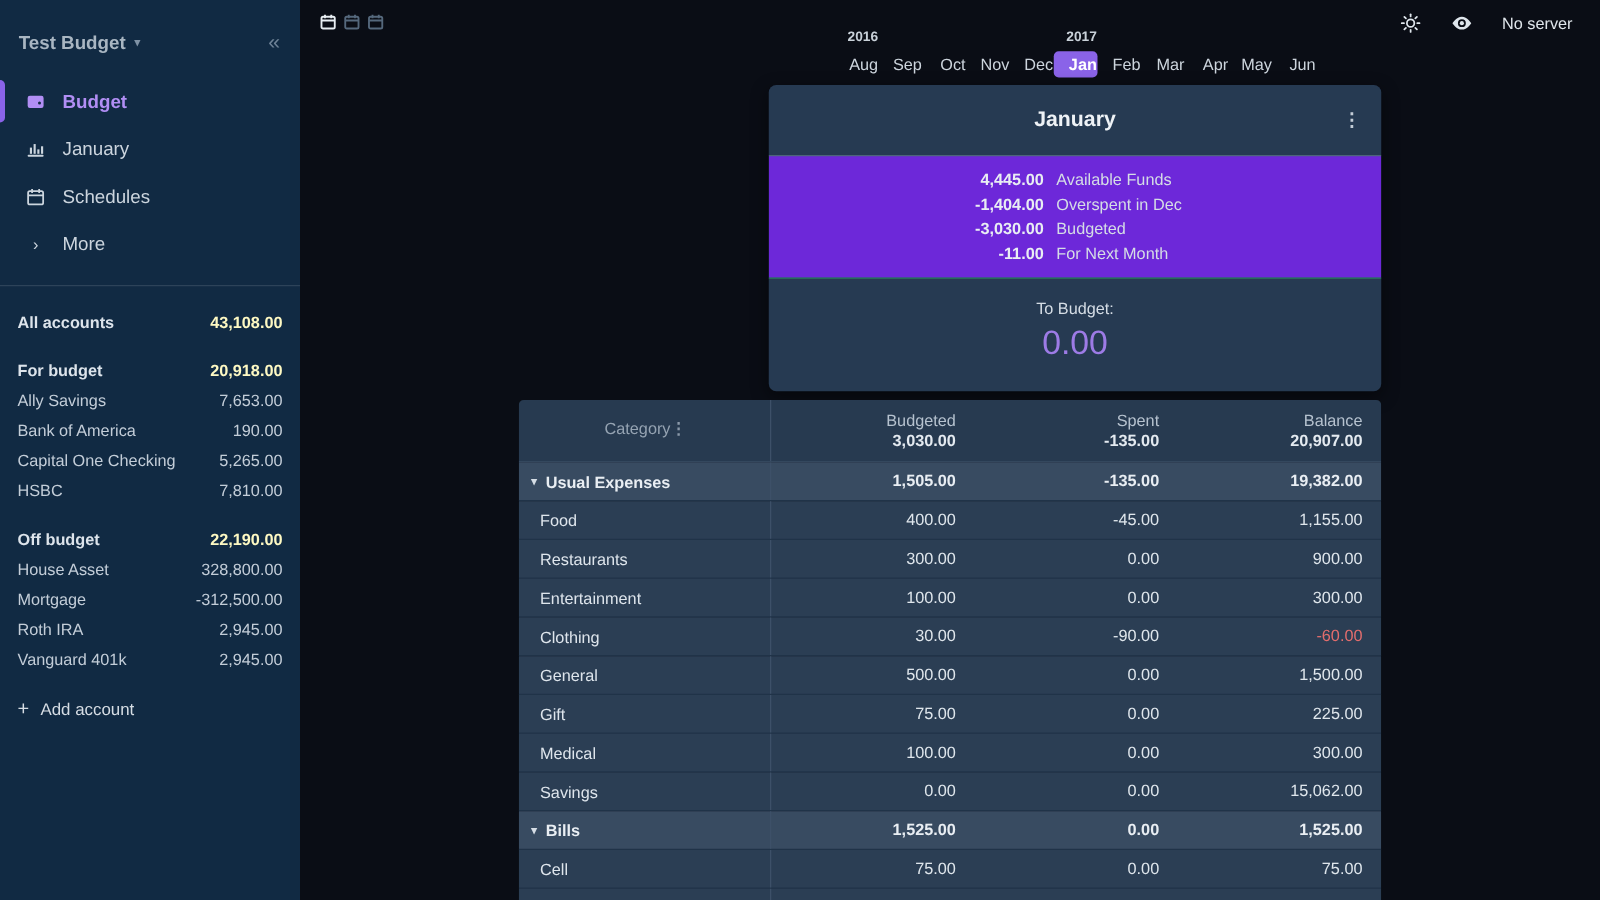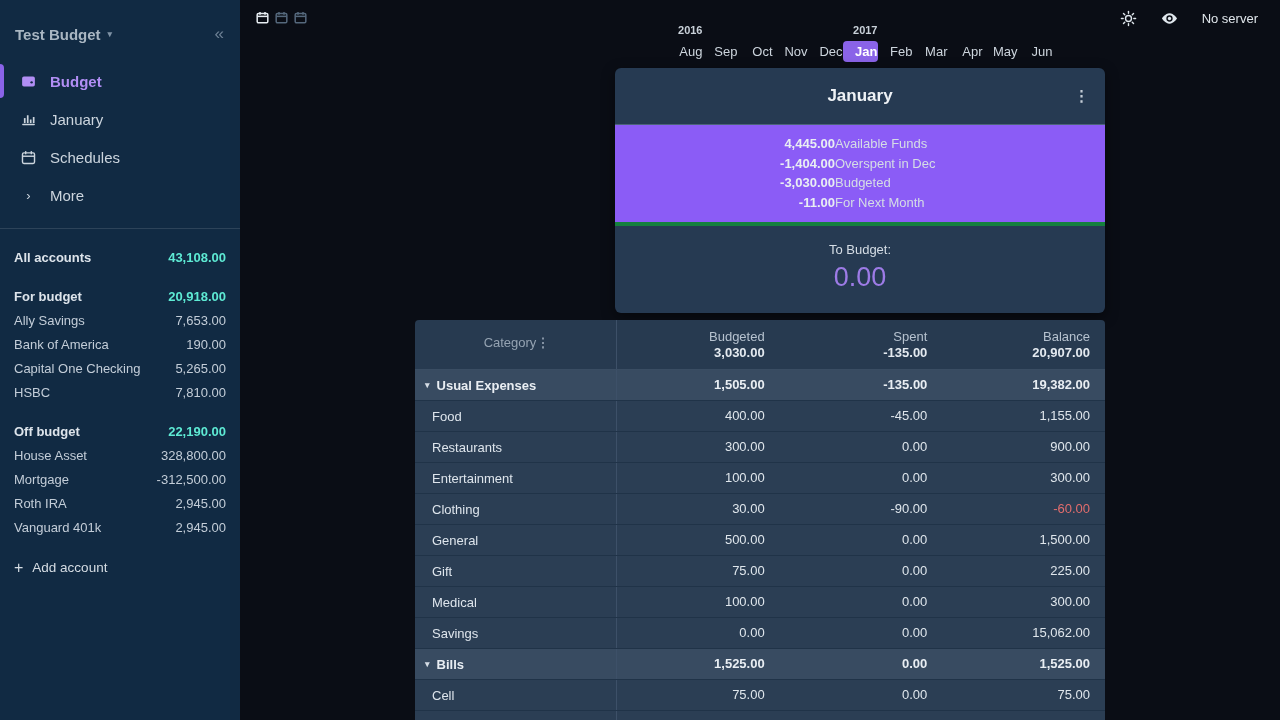--- a/index.html
+++ b/index.html
@@ -15,21 +15,21 @@
   .nav { margin-top:8px; }
   .nav-item { position:relative; display:flex; align-items:center; gap:13px; padding:9px 0 9px 20px; font-size:15px; color:#ccd5de; height:38px; cursor:pointer; }
   .nav-item svg { width:17px; height:17px; flex:none; }
   .nav-item.active { color:#b18ef4; font-weight:bold; }
   .active-bar { position:absolute; left:0; top:2px; bottom:2px; width:4px; background:#8a63e8; border-radius:0 4px 4px 0; }
   .nav-more-chevron { font-size:13px; color:#ccd5de; width:17px; text-align:center; }
 
   .accounts { margin-top:14px; border-top:1px solid rgba(255,255,255,0.12); padding-top:16px; }
   .acct-row { display:flex; justify-content:space-between; align-items:center; padding:5px 14px; font-size:13px; color:#c3cdd8; height:24px; cursor:pointer; }
   .acct-row.hdr { font-weight:bold; color:#dde4eb; }
-  .acct-row.hdr .acct-val { color:#5eead4;margin-left:44px; }
+  .acct-row.hdr .acct-val { color:#fef9c3;margin-left:44px; }
   .acct-gap { height:15px; }
   .add-account { display:flex; align-items:center; gap:9px; margin-top:16px; padding:5px 14px; font-size:13.5px; color:#d6dde4; cursor:pointer; }
   .add-account .plus { font-size:16px; line-height:14px; color:#d6dde4; }
 
   
   .main { position:absolute; left:240px; top:0; right:0; bottom:0; }
 
   .month-count-btns { position:absolute; left:15px; top:10px; display:flex; gap:4px; }
   .month-count-btns svg { width:15px; height:15px; cursor:pointer; }
   .mc-active { color:#e8eef3; }
@@ -43,24 +43,24 @@
   .month-cell { width:35px; text-align:right; }
   .month-year { height:17px; font-size:11px; font-weight:bold; color:#c9d1d9; }
   .month-label { font-size:13px; color:#cdd5dd; height:21px; line-height:21px; border-radius:4px; cursor:pointer; }
   .month-cell.selected .month-label { background:#8a63e8; color:#fff; font-weight:bold; }
 
   
   .month-card { position:absolute; left:375px; top:68px; width:490px; height:245px; background:#263a52; border-radius:6px; box-shadow:0 4px 14px rgba(0,0,0,0.45); overflow:hidden; }
   .card-header { position:relative; height:56px; display:flex; align-items:center; justify-content:center;border-radius:10px; }
   .card-title { font-size:17px; font-weight:bold; color:#eef2f6; }
   .card-kebab { position:absolute; right:16px; top:50%; transform:translateY(-50%); font-size:15px; font-weight:bold; color:#c3ccd6; cursor:pointer; }
-  .summary { background:#8b5cf6; border-top:1px solid #4d647b; border-bottom:4px solid #15803d; padding:9px 0 10px; }
+  .summary { background:#6d28d9; border-top:1px solid #4d647b; border-bottom:1px solid #15803d; padding:9px 0 10px; }
   .summary-row { display:flex; font-size:13px; line-height:19.5px; }
   .summary-value { width:220px; text-align:right; font-weight:bold; color:#e9eef3; }
-  .summary-label { color:#d5dde5; }
+  .summary-label { margin-left:10px; color:#d5dde5; }
   .to-budget { text-align:center; padding-top:16px; cursor:pointer; }
   .to-budget-label { font-size:13px; color:#d5dde5; }
   .to-budget-value { font-size:27px; color:#9d7be6; margin-top:5px; }
 
   
   .budget-table { position:absolute; left:175px; top:320px; width:690px; border-radius:4px 4px 0 0; overflow:hidden; font-size:13px; }
   .t-header { display:flex; height:50px; background:#273a50; border-bottom:1px solid #3a4d63; }
   .t-header-cat { flex:0 0 202px; display:flex; align-items:center; justify-content:center; padding:0 13px 4px 15px; color:#95a3b2; border-right:1px solid #3d5068; }
   .t-header-kebab { font-weight:bold; color:#8b99a9; cursor:pointer; }
   .t-header-vals { flex:1; display:flex; }

